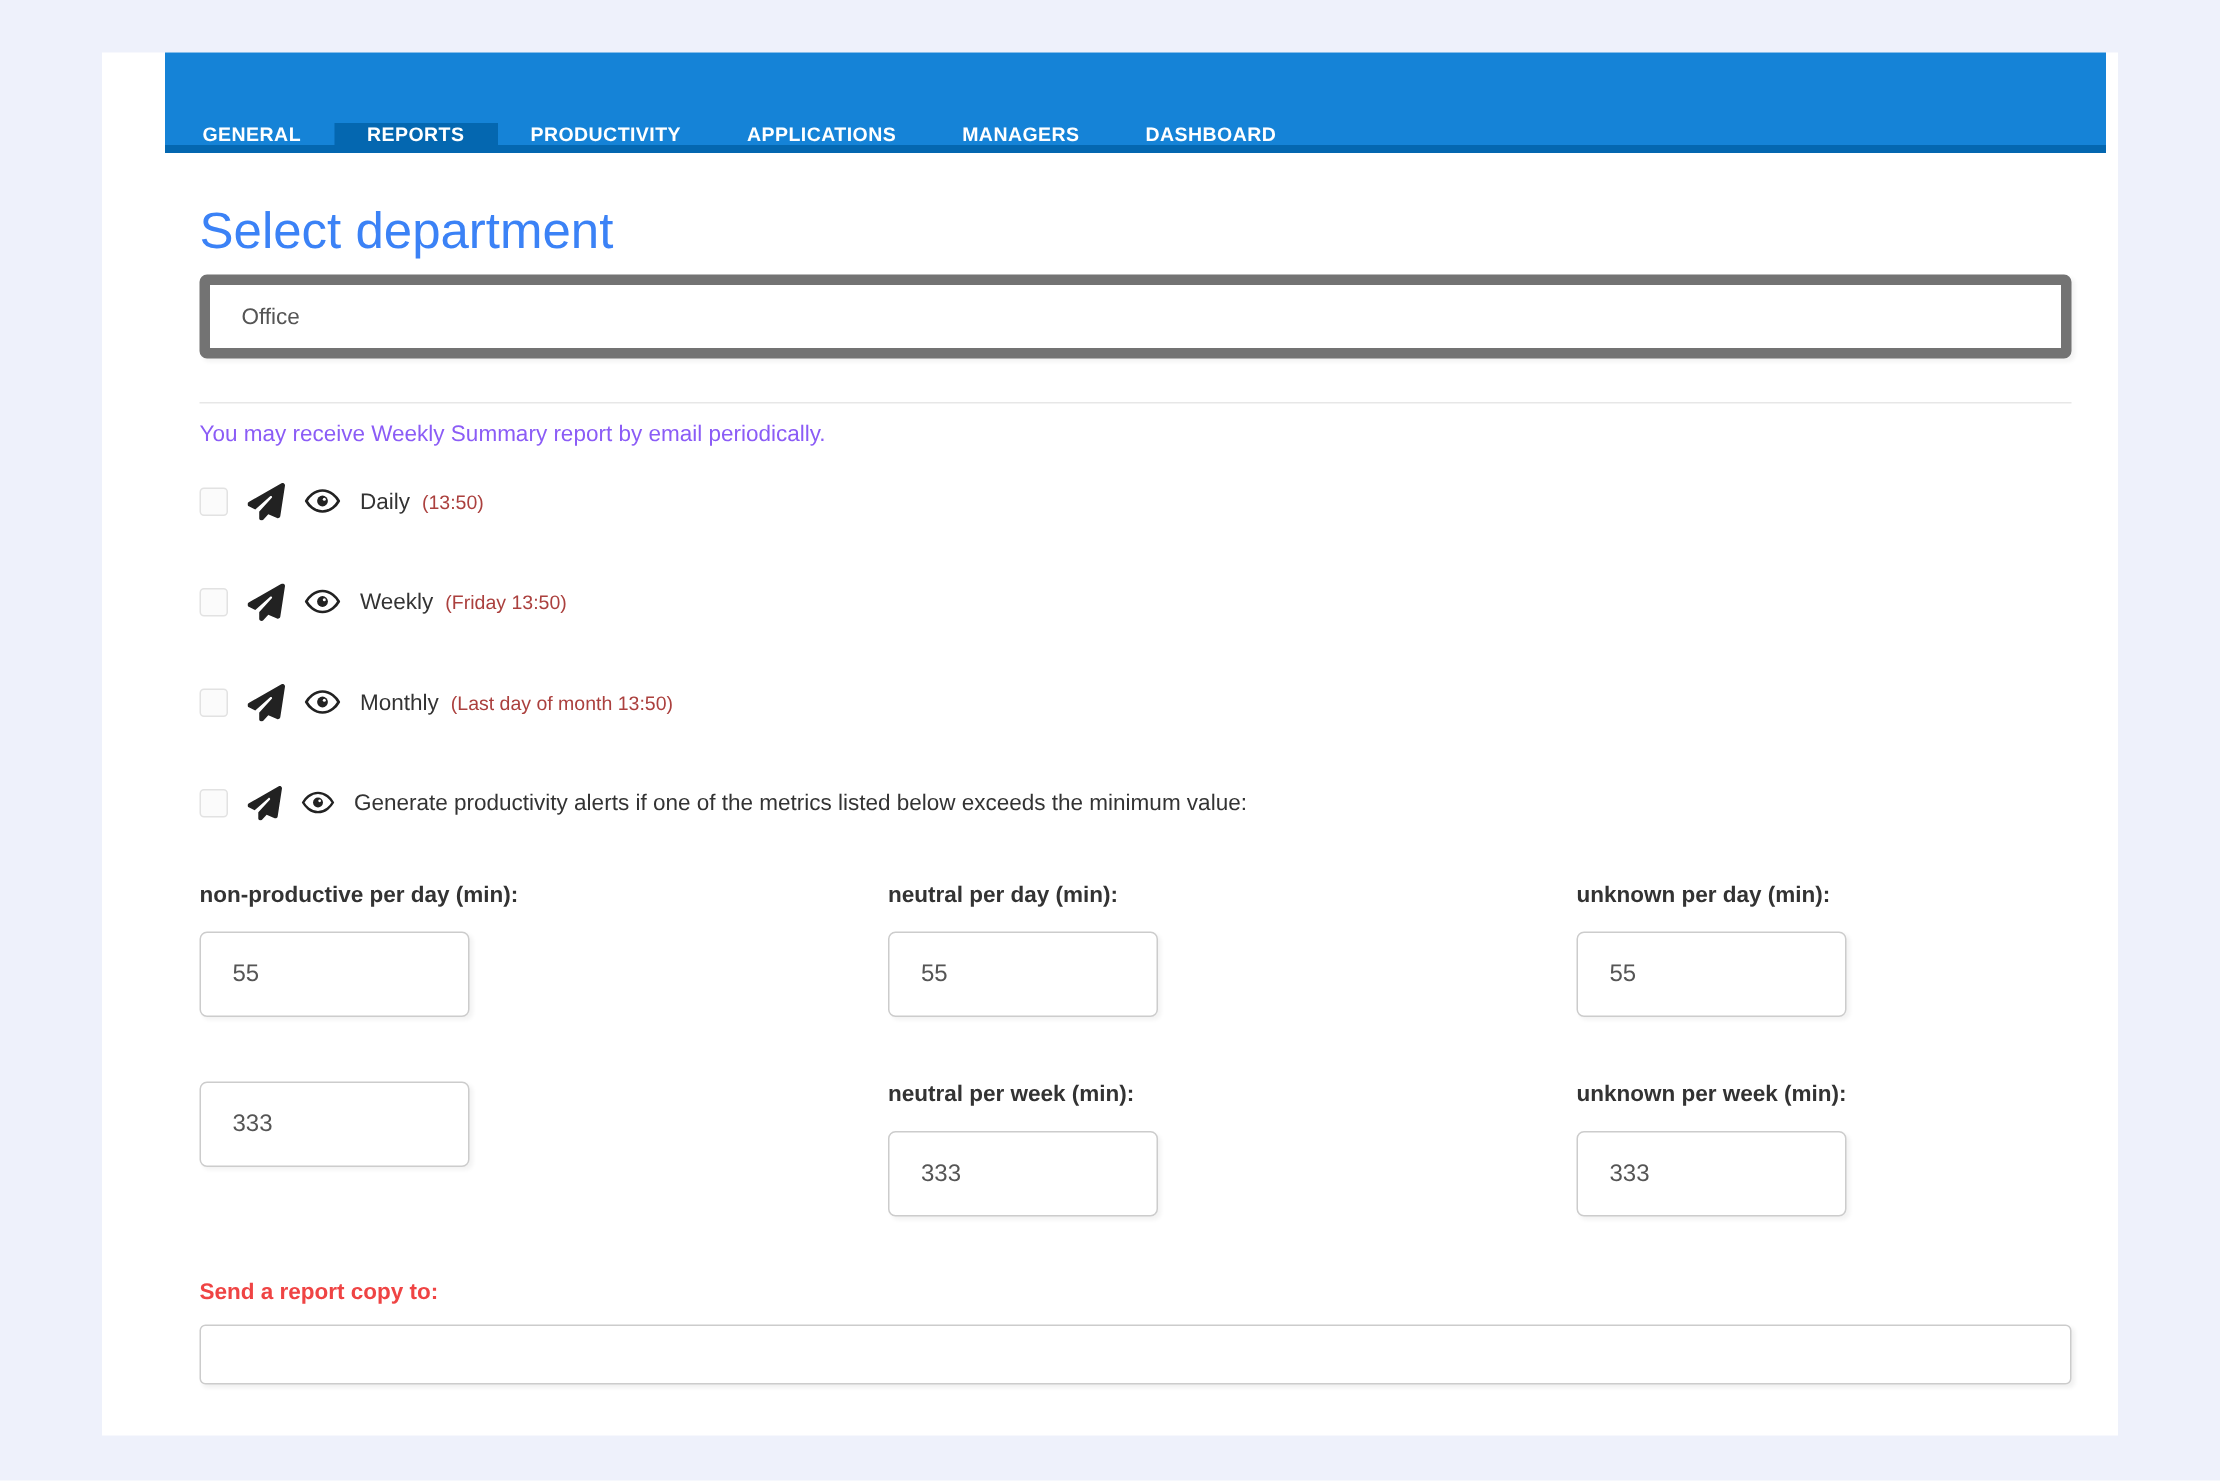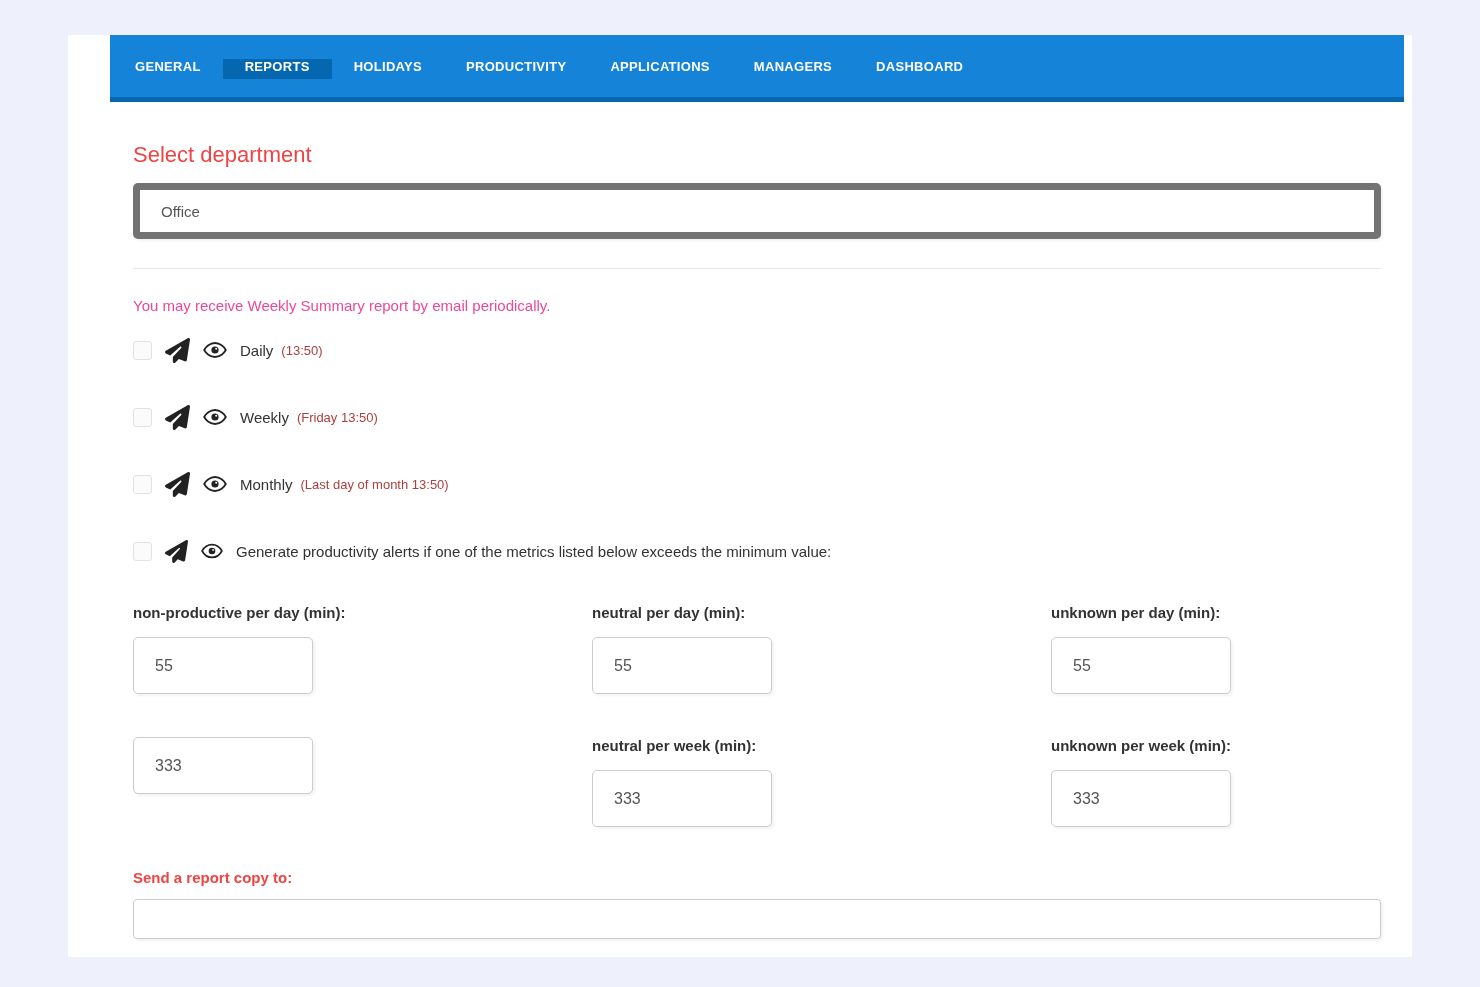--- a/index.html
+++ b/index.html
@@ -15,44 +15,44 @@
     margin: 33px auto 0 auto;
     background: #ffffff;
     min-height: 922px;
     padding-bottom: 9px;
   }
   
   .navbar {
     margin: 35px 8px 0 42px;
     height: 67px;
     display: flex;
-    align-items: center;
+    align-items: flex-end;
     background: linear-gradient(to bottom, #1583d7 0px, #1583d7 62px, #0467b0 62px, #0467b0 67px);
   }
   .tab {
     display: flex;
     align-items: center;
     padding: 0 22px 5px 22px;
     color: #ffffff;
     font-size: 13px;
     font-weight: bold;
     letter-spacing: 0.3px;
     cursor: pointer;
     white-space: nowrap;
   }
   .tab:first-child { padding-left: 25px; }
   .tab.active { background: #0467b0; }
   
   .content { padding: 0 31px 0 65px; }
   .page-title {
     margin-top: 37px;
-    font-size: 22px;
+    font-size: 34px;
     font-weight: 400;
     line-height: 31px;
-    color: #ef4444;
+    color: #3b82f6;
   }
   .select-box {
     margin-top: 13px;
     height: 56px;
     width: 100%;
     border: 7px solid #737373;
     border-radius: 5px;
     background: #fff;
     display: flex;
     align-items: center;
@@ -62,24 +62,24 @@
     box-shadow: 2px 2px 3px rgba(0,0,0,0.05);
     cursor: pointer;
   }
   .divider {
     margin-top: 29px;
     border: none;
     border-top: 1px solid #e7e7e7;
     height: 0;
   }
   .intro {
-    margin-top: 28px;
+    margin-top: 12px;
     font-size: 15px;
     line-height: 18px;
-    color: #ec4899;
+    color: #8b5cf6;
   }
   .rows { margin-top: 22px; }
   .report-row {
     display: flex;
     align-items: center;
     height: 26px;
     margin-bottom: 41px;
     gap: 13px;
   }
   .report-row:last-child { margin-bottom: 0; }
@@ -151,21 +151,20 @@
   svg { display: block; }
 </style>
 </head>
 <body>
 
 <div class="card">
 
   <nav class="navbar">
     <div class="tab">GENERAL</div>
     <div class="tab active">REPORTS</div>
-    <div class="tab">HOLIDAYS</div>
     <div class="tab">PRODUCTIVITY</div>
     <div class="tab">APPLICATIONS</div>
     <div class="tab">MANAGERS</div>
     <div class="tab">DASHBOARD</div>
   </nav>
 
   <div class="content">
 
     <h1 class="page-title">Select department</h1>
 

